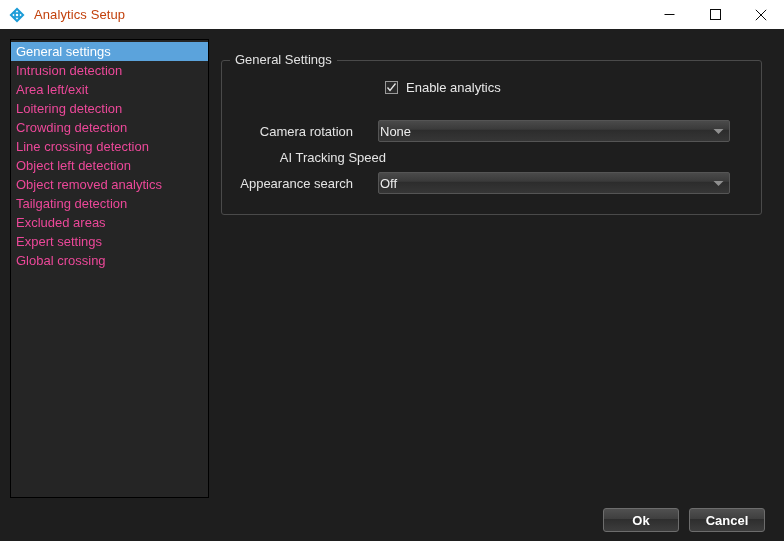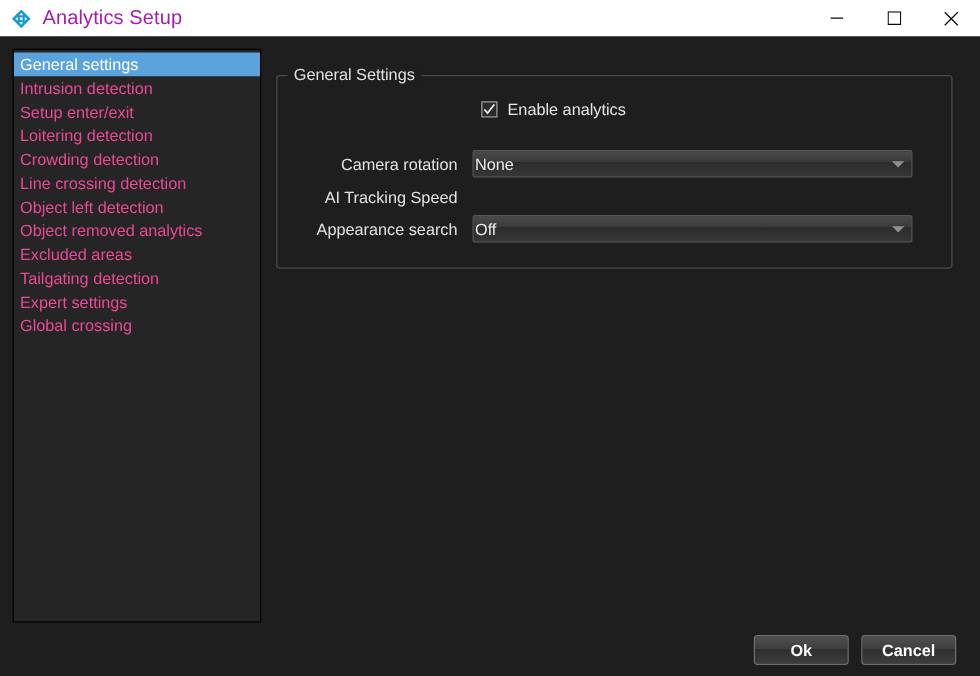--- a/index.html
+++ b/index.html
@@ -38,22 +38,22 @@
   #app-icon {
     width: 16px;
     height: 16px;
     margin-left: 9px;
     margin-right: 9px;
     flex: 0 0 auto;
     display: block;
   }
 
   #window-title {
-    font-size: 16px;
-    color: #a21caf;
+    font-size: 13px;
+    color: #c2410c;
     letter-spacing: 0.1px;
     line-height: 29px;
     white-space: nowrap;
   }
 
   #window-controls {
     position: absolute;
     right: 0; top: 0;
     height: 29px;
     display: flex;
@@ -163,27 +163,27 @@
 
   
   .form-row {
     position: absolute;
     left: 0;
     height: 22px;
     display: flex;
     align-items: center;
   }
   #row-0 { top: 68px; }
-  #row-1 { top: 94px; }
+  #row-1 { top: 94px; margin-left: 33px; }
   #row-2 { top: 120px; }
 
   .field-label {
     width: 157px;
     text-align: right;
-    padding-right: 12px;
+    padding-right: 25px;
     font-size: 13px;
     color: #e4e4e4;
     white-space: nowrap;
   }
 
   .combo {
     position: relative;
     width: 352px;
     height: 22px;
     border: 1px solid #555555;
@@ -279,42 +279,42 @@
   </div>
 
   <div id="sidebar-list">
     <div class="list-item selected">
       <span>General settings</span>
     </div>
     <div class="list-item">
       <span>Intrusion detection</span>
     </div>
     <div class="list-item">
-      <span>Setup enter/exit</span>
+      <span>Area left/exit</span>
     </div>
     <div class="list-item">
       <span>Loitering detection</span>
     </div>
     <div class="list-item">
       <span>Crowding detection</span>
     </div>
     <div class="list-item">
       <span>Line crossing detection</span>
     </div>
     <div class="list-item">
       <span>Object left detection</span>
     </div>
     <div class="list-item">
       <span>Object removed analytics</span>
     </div>
     <div class="list-item">
+      <span>Tailgating detection</span>
+    </div>
+    <div class="list-item">
       <span>Excluded areas</span>
-    </div>
-    <div class="list-item">
-      <span>Tailgating detection</span>
     </div>
     <div class="list-item">
       <span>Expert settings</span>
     </div>
     <div class="list-item">
       <span>Global crossing</span>
     </div>
   </div>
 
   <div id="groupbox">

